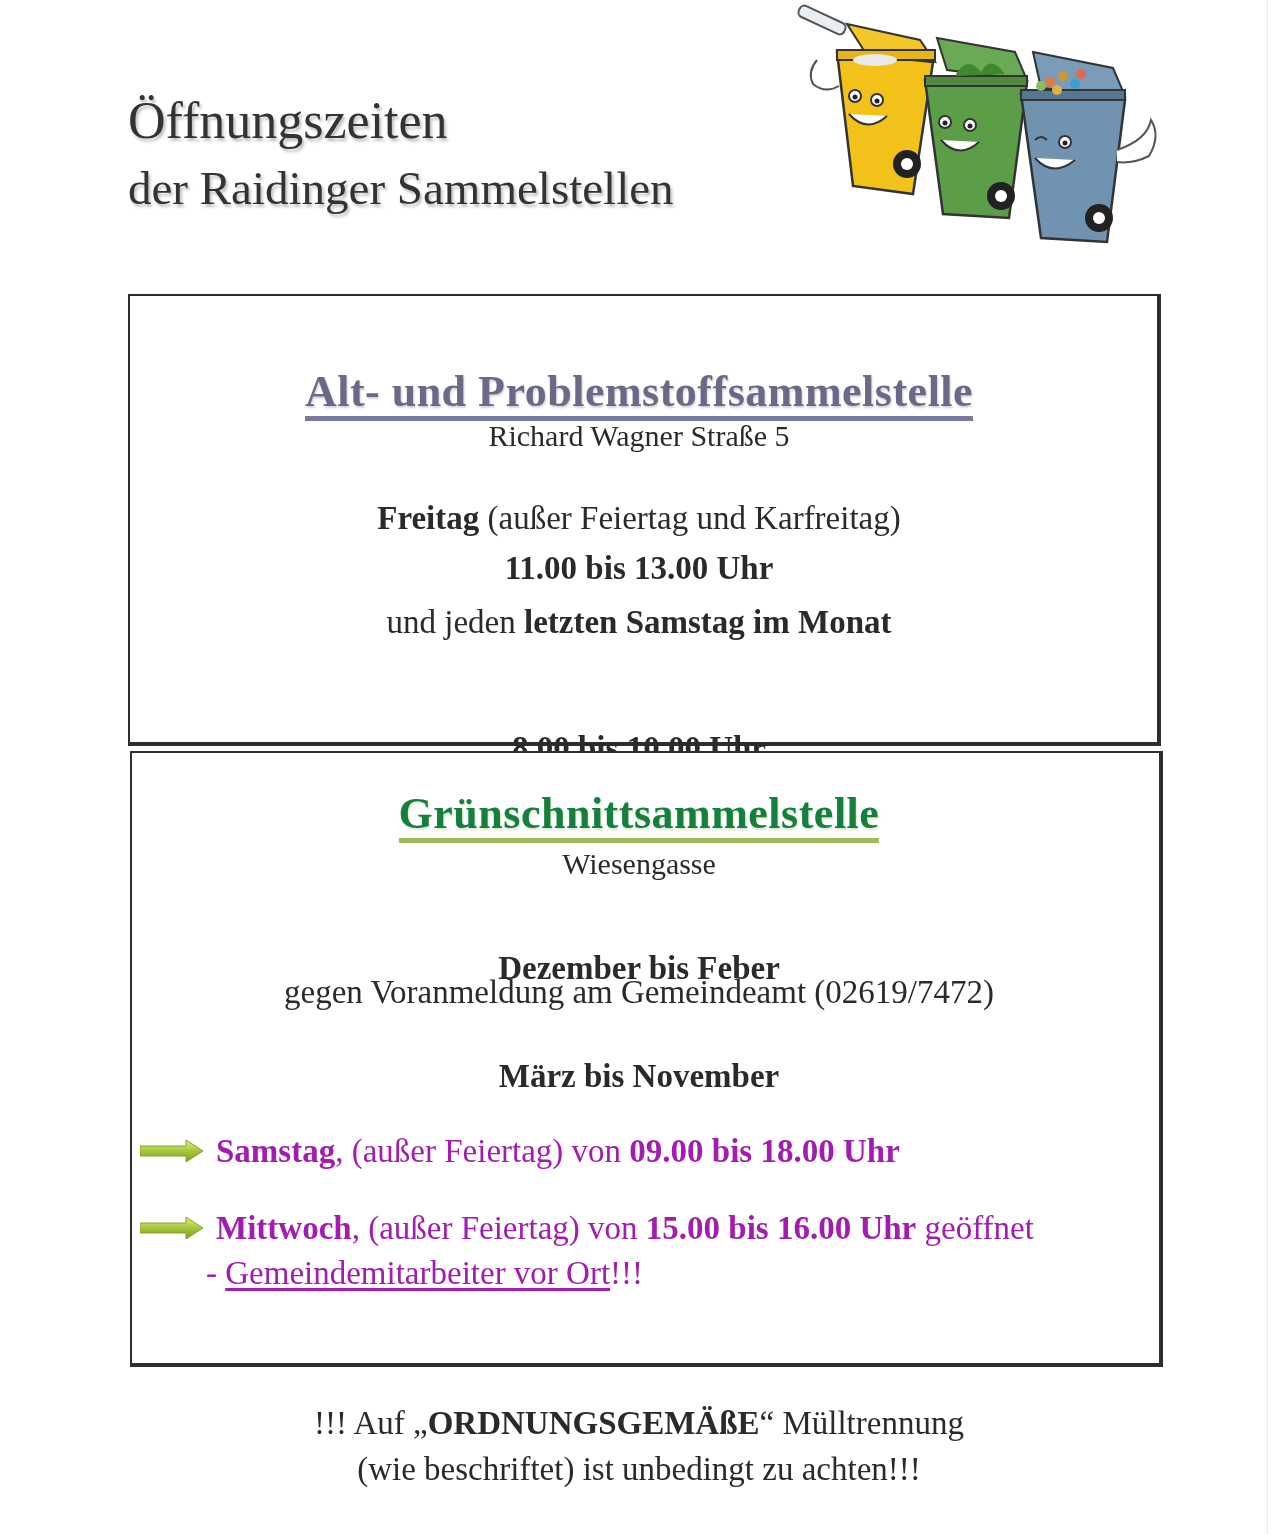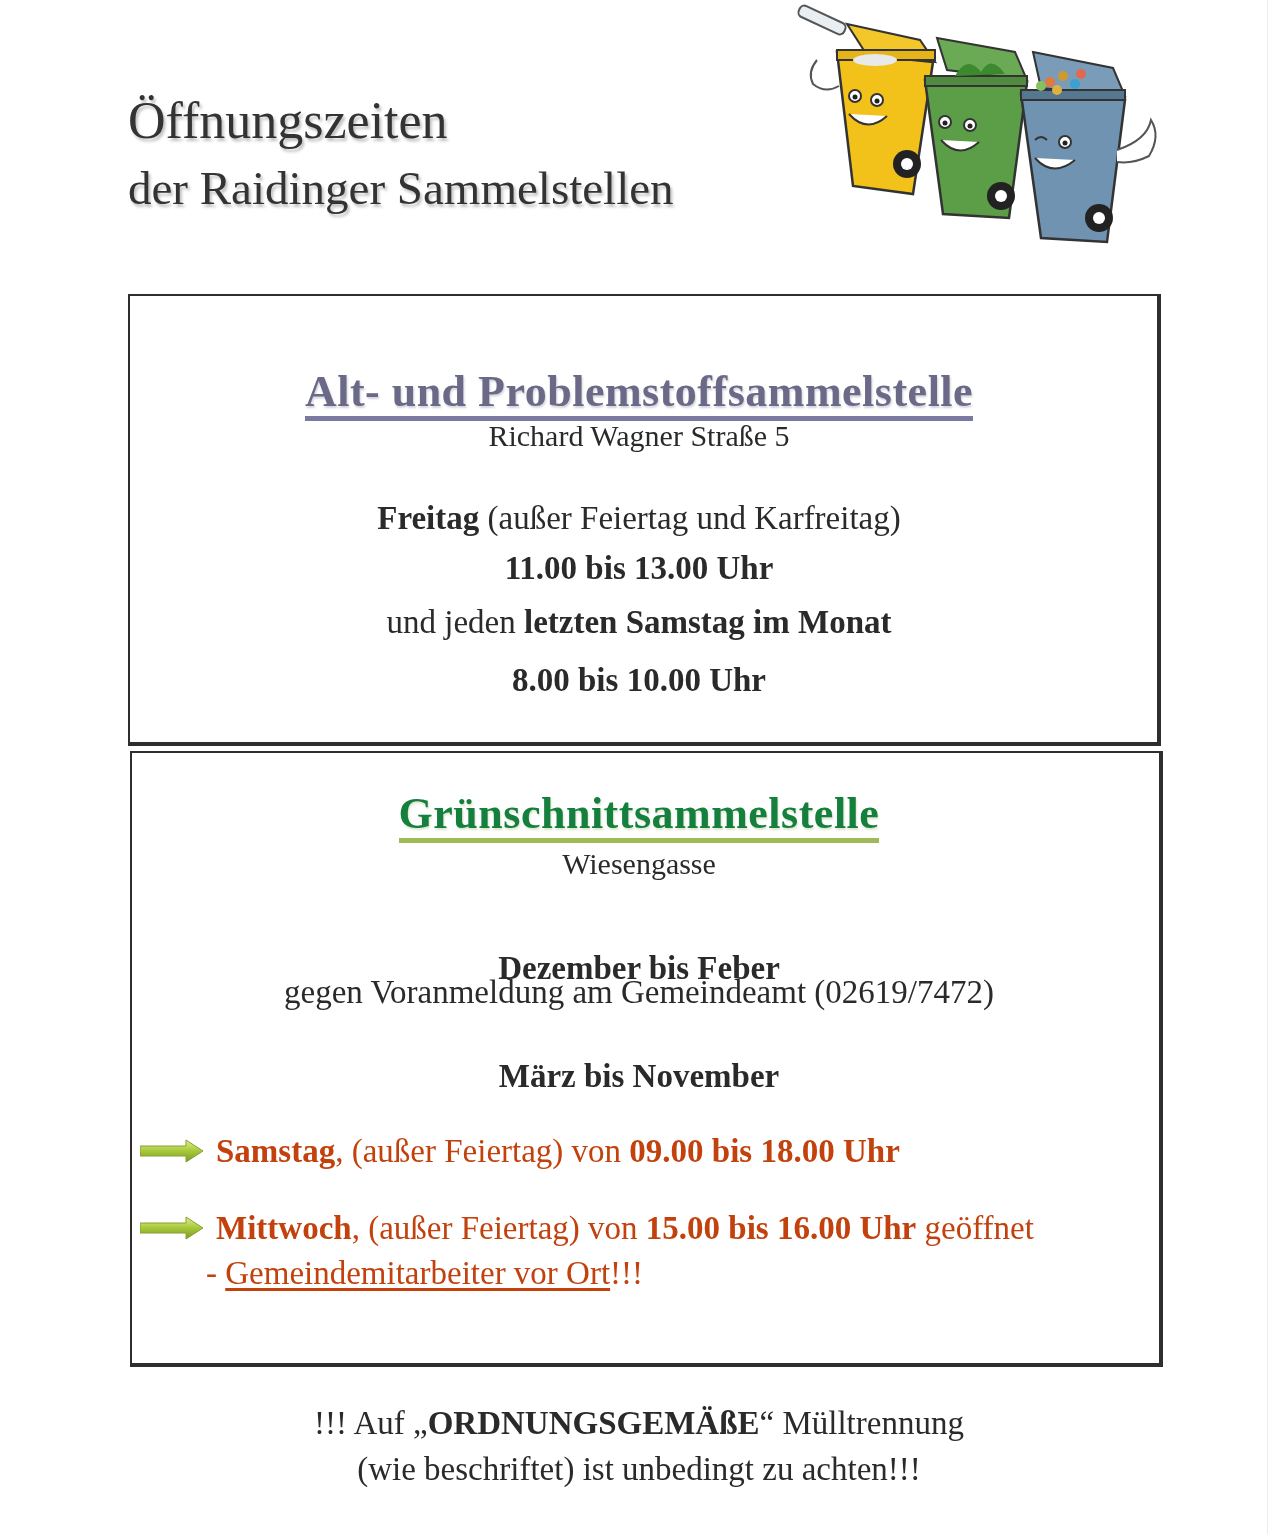--- a/index.html
+++ b/index.html
@@ -39,21 +39,21 @@
   .h-gruen {
     top: 786px; font-size: 44px; font-weight: bold; line-height: 56px;
     color: #15803d; letter-spacing: 0.5px;
     text-shadow: 1px 2px 2px rgba(120,150,50,0.25);
   }
   .h-gruen span { border-bottom: 5px solid #9fbb55; }
   .sub { font-size: 30px; line-height: 36px; color: #2a2a2a; }
   .txt { font-size: 33px; line-height: 40px; color: #2a2a2a; }
   b { font-weight: bold; }
 
-  .arrow-row { position: absolute; left: 140px; font-size: 33px; line-height: 40px; color: #c2410c; white-space: nowrap; }
+  .arrow-row { position: absolute; left: 140px; font-size: 33px; line-height: 40px; color: #a21caf; white-space: nowrap; }
   .arrow {
     display: inline-block; vertical-align: middle; width: 64px; height: 24px; margin-right: 12px; position: relative; top: -3px;
   }
   .underline { text-decoration: underline; text-underline-offset: 4px; }
   .note { font-size: 33px; line-height: 46px; color: #2a2a2a; }
 </style>
 </head>
 <body>
 
 <div class="page-edge"></div>
@@ -125,21 +125,21 @@
 
 <div class="center txt" style="top:498px;">
   <b>Freitag</b><span> (außer Feiertag und Karfreitag)</span>
 </div>
 <div class="center txt" style="top:548px;">
   <b>11.00 bis 13.00 Uhr</b>
 </div>
 <div class="center txt" style="top:602px;">
   <span>und jeden </span><b>letzten Samstag im Monat</b>
 </div>
-<div class="center txt" style="top:660px;">
+<div class="center txt" style="top:728px;">
   <b>8.00 bis 10.00 Uhr</b>
 </div>
 
 <div class="box box2"></div>
 <div class="center h-gruen">
   <span>Grünschnittsammelstelle</span>
 </div>
 <div class="center sub" style="top:846px;">Wiesengasse</div>
 
 <div class="center txt" style="top:948px;">

